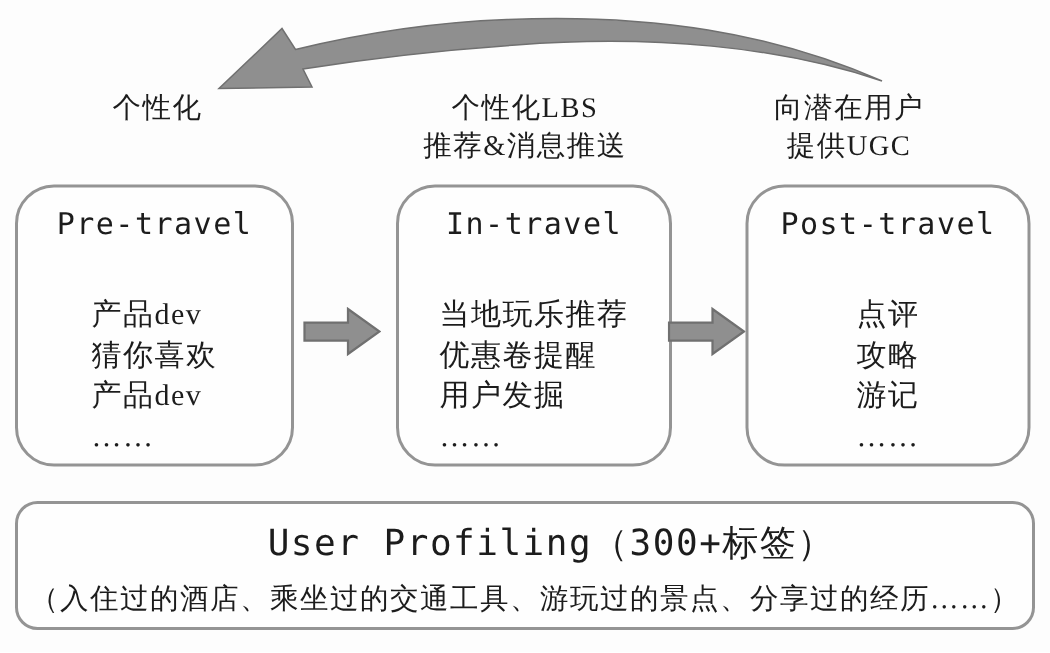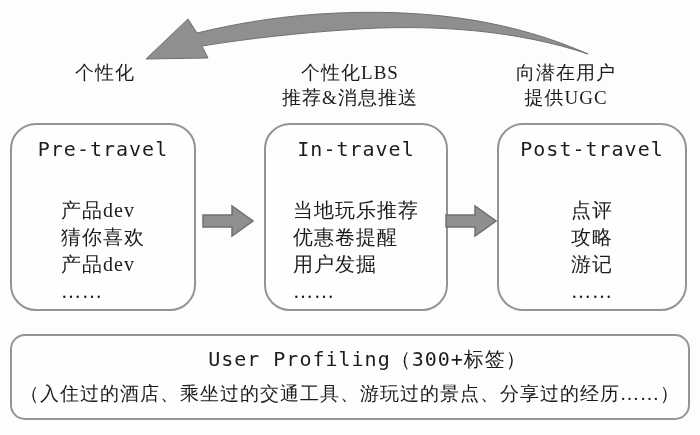--- a/index.html
+++ b/index.html
@@ -76,21 +76,21 @@
     top: 334px;
     width: 676px;
     height: 82px;
     border: 2px solid #949494;
     border-radius: 15px;
     background: #fefefe;
     text-align: center;
   }
   .profiling-title {
     margin-top: 10px;
-    font-size: 20px;
+    font-size: 24px;
     letter-spacing: 1px;
     margin-left: 35px;
   }
   .profiling-subtitle {
     margin-top: 8px;
     font-size: 19px;
     letter-spacing: 1px;
   }
 </style>
 </head>

